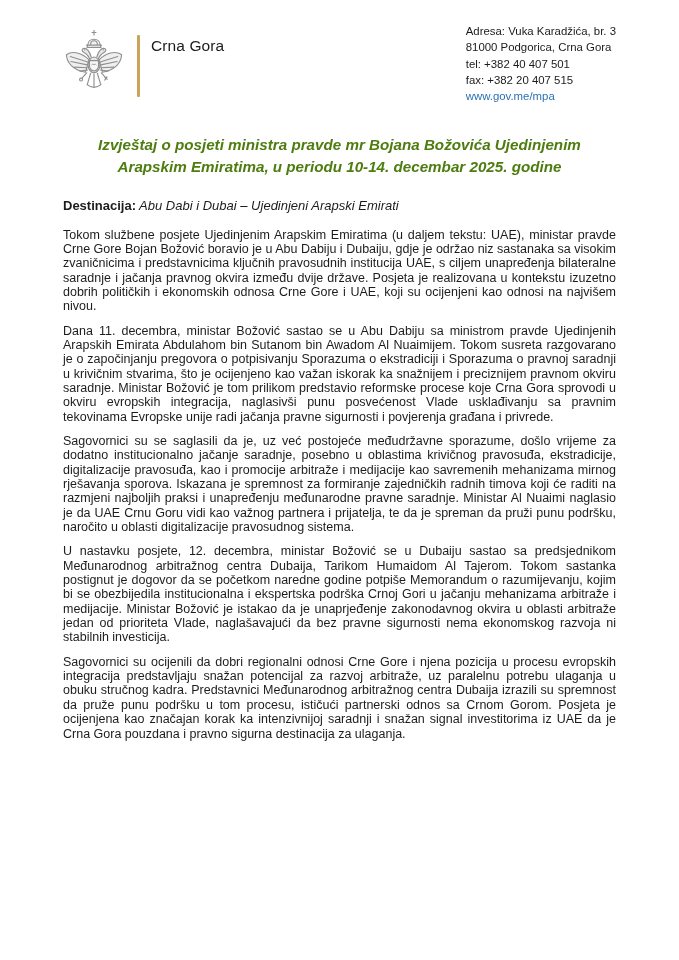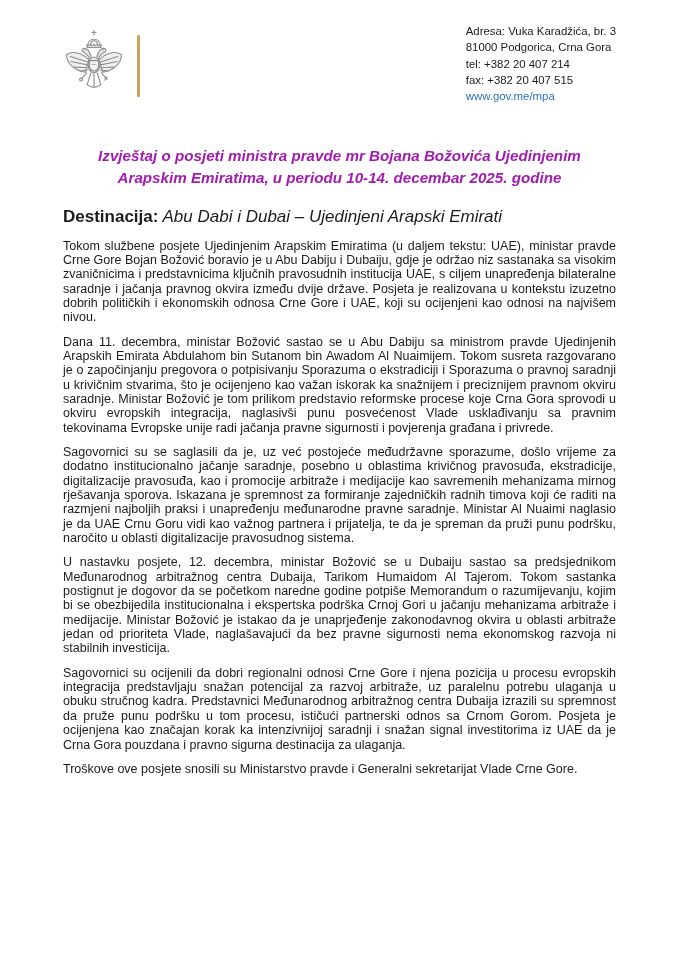--- a/index.html
+++ b/index.html
@@ -19,25 +19,25 @@
   
   .header{display:flex;justify-content:space-between;align-items:flex-start;height:100px;}
   .brand{display:flex;align-items:flex-start;}
   .brand svg{display:block;}
   .brand-divider{width:3px;height:62px;background:var(--gold);margin:15px 11px 0 12px;border-radius:1px;}
   .brand-names{margin-top:13px;font-size:15.5px;line-height:25px;color:#1b1b1b;letter-spacing:.1px;}
   .addr{text-align:left;font-size:11.4px;line-height:16.3px;color:#1b1b1b;padding-top:3px;}
   .addr .link{color:var(--link);cursor:pointer;}
   
   .doc-title{
-    margin:25px auto 0 auto;max-width:532px;text-align:center;
-    font-weight:bold;font-style:italic;font-size:15.2px;line-height:21.5px;color:#a21caf;
+    margin:14px auto 0 auto;max-width:532px;text-align:center;
+    font-weight:bold;font-style:italic;font-size:15.2px;line-height:21.5px;color:#4d7c0f;
   }
   
-  .dest{margin-top:22px;font-size:17px;line-height:14.5px;}
+  .dest{margin-top:22px;font-size:13px;line-height:14.5px;}
   .dest .lbl{font-weight:bold;}
   .dest .val{font-style:italic;}
   
   .bodytext p{
     margin:10px 0 0 0;font-size:12.5px;line-height:14.35px;
     text-align:justify;color:#1c1c1c;
   }
   .bodytext p:first-child{margin-top:14px;}
 </style>
 </head>
@@ -89,40 +89,40 @@
 
           <path d="M42,78 l-8,9"></path>
           <circle cx="32" cy="90" r="2.6"></circle>
           <path d="M68,78 l8,9"></path>
           <line x1="78" y1="85" x2="74" y2="91"></line>
           <line x1="74.5" y1="86.5" x2="78.5" y2="89.5"></line>
         </g>
       </svg>
       <div class="brand-divider"></div>
       <div class="brand-names">
+        <div>Crna Gora</div>
       </div>
     </div>
 
     <div class="addr">
       <div>Adresa: Vuka Karadžića, br. 3</div>
       <div>81000 Podgorica, Crna Gora</div>
-      <div>tel: +382 20 407 214</div>
+      <div>tel: +382 40 407 501</div>
       <div>fax: +382 20 407 515</div>
       <div><a class="link">www.gov.me/mpa</a></div>
     </div>
   </div>
 
   <div class="doc-title">Izvještaj o posjeti ministra pravde mr Bojana Božovića Ujedinjenim Arapskim Emiratima, u periodu 10-14. decembar 2025. godine</div>
 
   <div class="dest">
     <span class="lbl">Destinacija:</span><span class="val"> Abu Dabi i Dubai – Ujedinjeni Arapski Emirati</span>
   </div>
 
   <div class="bodytext">
     <p>Tokom službene posjete Ujedinjenim Arapskim Emiratima (u daljem tekstu: UAE), ministar pravde Crne Gore Bojan Božović boravio je u Abu Dabiju i Dubaiju, gdje je održao niz sastanaka sa visokim zvaničnicima i predstavnicima ključnih pravosudnih institucija UAE, s ciljem unapređenja bilateralne saradnje i jačanja pravnog okvira između dvije države. Posjeta je realizovana u kontekstu izuzetno dobrih političkih i ekonomskih odnosa Crne Gore i UAE, koji su ocijenjeni kao odnosi na najvišem nivou.</p>
     <p>Dana 11. decembra, ministar Božović sastao se u Abu Dabiju sa ministrom pravde Ujedinjenih Arapskih Emirata Abdulahom bin Sutanom bin Awadom Al Nuaimijem. Tokom susreta razgovarano je o započinjanju pregovora o potpisivanju Sporazuma o ekstradiciji i Sporazuma o pravnoj saradnji u krivičnim stvarima, što je ocijenjeno kao važan iskorak ka snažnijem i preciznijem pravnom okviru saradnje. Ministar Božović je tom prilikom predstavio reformske procese koje Crna Gora sprovodi u okviru evropskih integracija, naglasivši punu posvećenost Vlade usklađivanju sa pravnim tekovinama Evropske unije radi jačanja pravne sigurnosti i povjerenja građana i privrede.</p>
     <p>Sagovornici su se saglasili da je, uz već postojeće međudržavne sporazume, došlo vrijeme za dodatno institucionalno jačanje saradnje, posebno u oblastima krivičnog pravosuđa, ekstradicije, digitalizacije pravosuđa, kao i promocije arbitraže i medijacije kao savremenih mehanizama mirnog rješavanja sporova. Iskazana je spremnost za formiranje zajedničkih radnih timova koji će raditi na razmjeni najboljih praksi i unapređenju međunarodne pravne saradnje. Ministar Al Nuaimi naglasio je da UAE Crnu Goru vidi kao važnog partnera i prijatelja, te da je spreman da pruži punu podršku, naročito u oblasti digitalizacije pravosudnog sistema.</p>
     <p>U nastavku posjete, 12. decembra, ministar Božović se u Dubaiju sastao sa predsjednikom Međunarodnog arbitražnog centra Dubaija, Tarikom Humaidom Al Tajerom. Tokom sastanka postignut je dogovor da se početkom naredne godine potpiše Memorandum o razumijevanju, kojim bi se obezbijedila institucionalna i ekspertska podrška Crnoj Gori u jačanju mehanizama arbitraže i medijacije. Ministar Božović je istakao da je unaprjeđenje zakonodavnog okvira u oblasti arbitraže jedan od prioriteta Vlade, naglašavajući da bez pravne sigurnosti nema ekonomskog razvoja ni stabilnih investicija.</p>
     <p>Sagovornici su ocijenili da dobri regionalni odnosi Crne Gore i njena pozicija u procesu evropskih integracija predstavljaju snažan potencijal za razvoj arbitraže, uz paralelnu potrebu ulaganja u obuku stručnog kadra. Predstavnici Međunarodnog arbitražnog centra Dubaija izrazili su spremnost da pruže punu podršku u tom procesu, ističući partnerski odnos sa Crnom Gorom. Posjeta je ocijenjena kao značajan korak ka intenzivnijoj saradnji i snažan signal investitorima iz UAE da je Crna Gora pouzdana i pravno sigurna destinacija za ulaganja.</p>
-    <p>Troškove ove posjete snosili su Ministarstvo pravde i Generalni sekretarijat Vlade Crne Gore.</p>
   </div>
 
 </div>
 
 </body></html>

